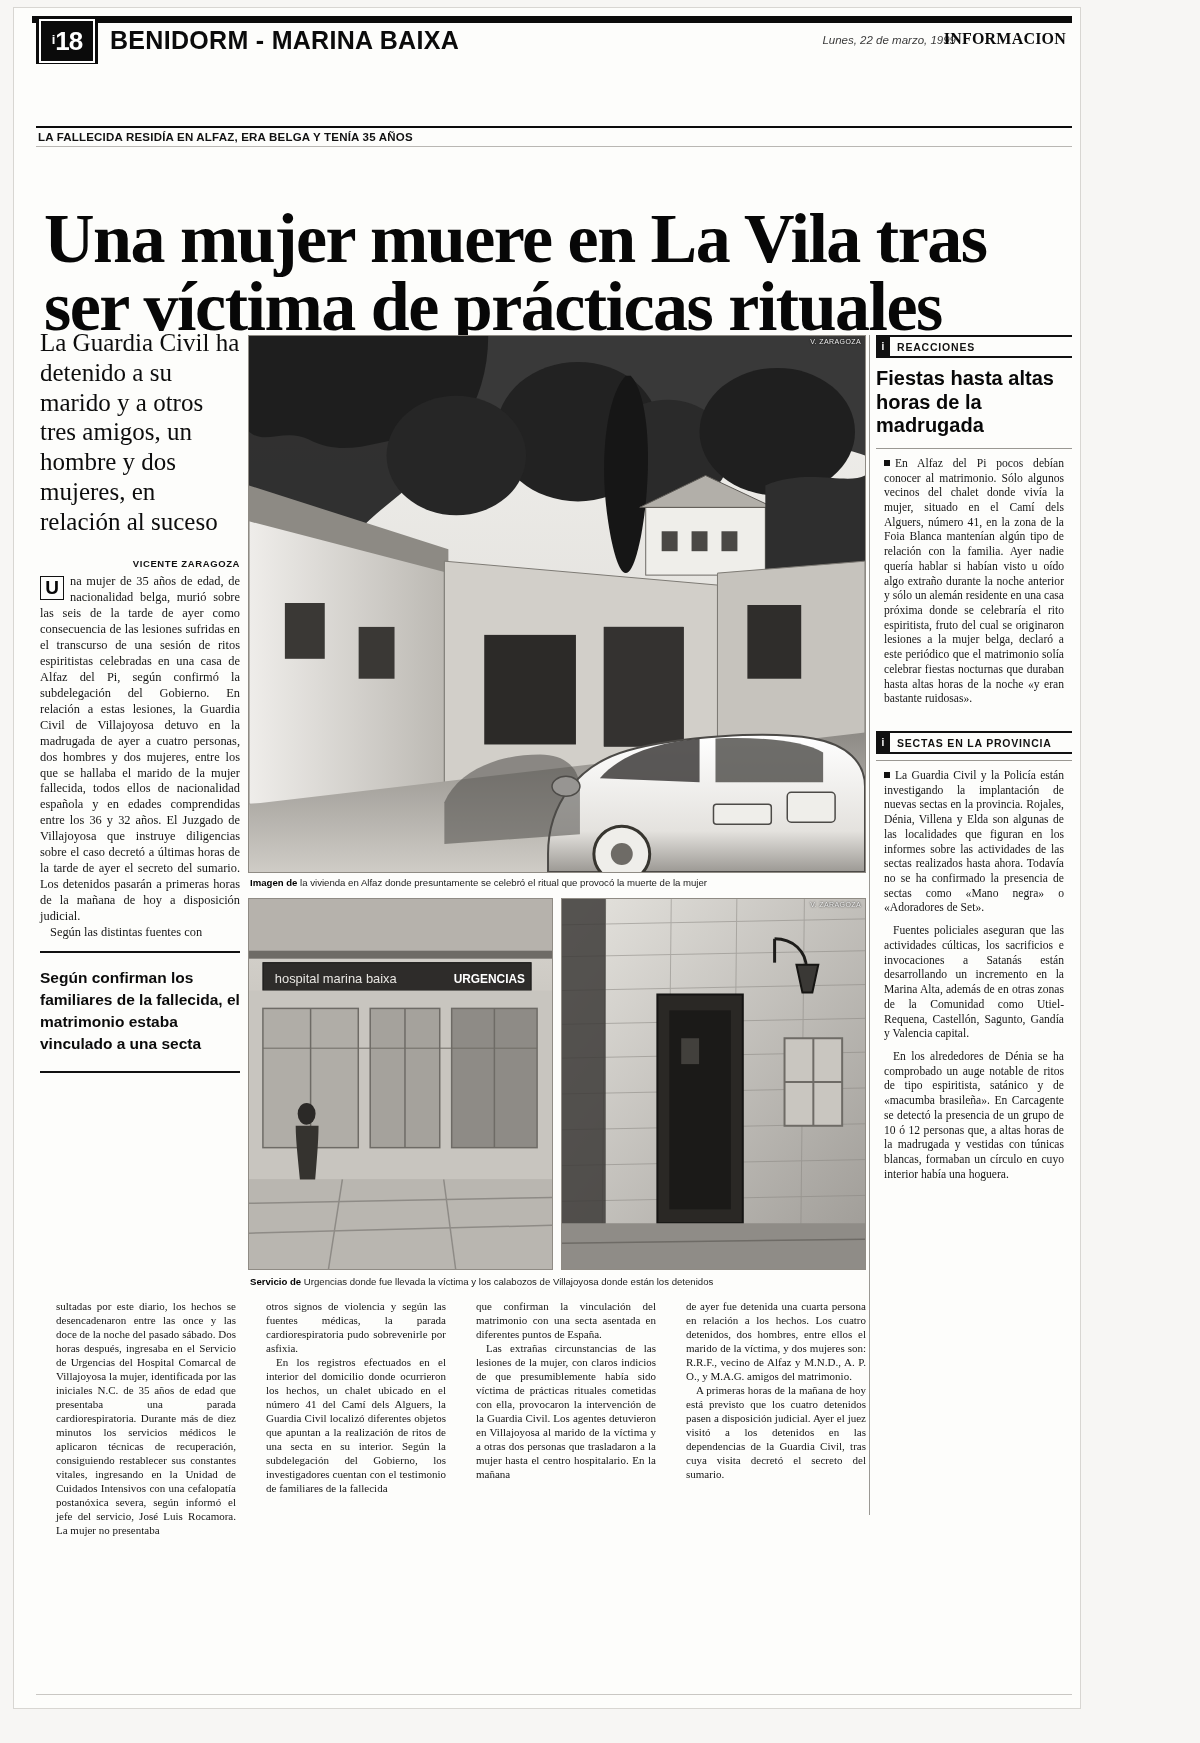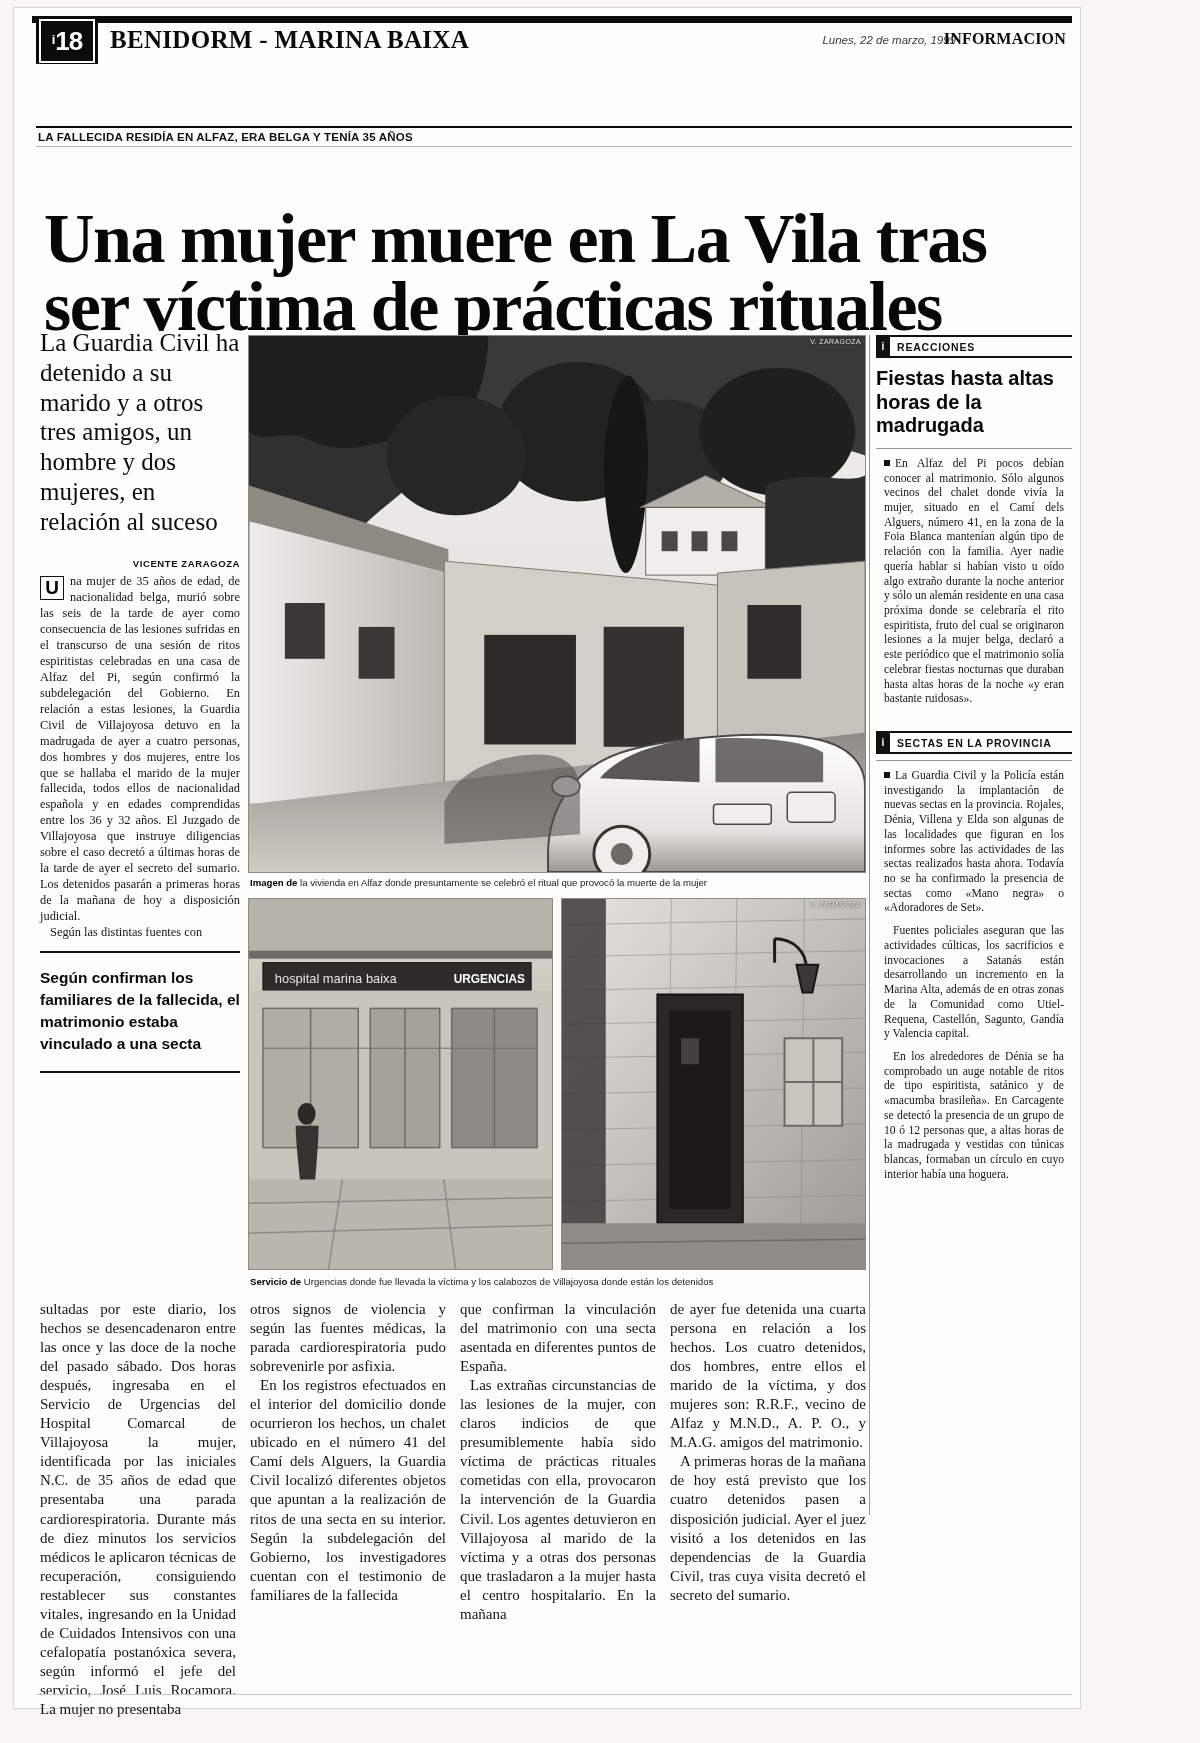--- a/index.html
+++ b/index.html
@@ -43,21 +43,21 @@
     display:flex;align-items:center;justify-content:center;
     font-family:"Liberation Sans", sans-serif;
     font-weight:bold;
     letter-spacing:-1px;
     background:#0b0b0b;
   }
   .folio-i{font-size:13px;line-height:1;margin-right:1px;position:relative;top:-2px;}
   .folio-num{font-size:26px;line-height:1;}
   .mh-section{
     position:absolute;left:78px;top:10px;
-    font-family:Liberation Serif, serif;
+    font-family:Liberation Sans, sans-serif;
     font-weight:bold;font-size:25px;letter-spacing:0.3px;
     color:#0b0b0b;
   }
   .mh-date{
     position:absolute;right:116px;top:18px;
     font-family:"Liberation Sans", sans-serif;
     font-size:11.5px;color:#3b3b3b;
     font-style:italic;
     margin-left:37px;
   }
@@ -204,21 +204,21 @@
   .side-gap{height:16px;}
 
   
   .bottom{
     position:absolute;left:26px;top:1292px;width:826px;
   }
   .bcols{
     display:flex;gap:14px;
   }
   .bcol{width:196px;}
-  .bcol .bodytext{font-size:15px;line-height:1.27;}
+  .bcol .bodytext{font-size:11px;line-height:1.27;margin-left:16px;}
 
   .footer-rule{
     position:absolute;left:22px;top:1686px;width:1036px;height:1px;background:#c9c7c3;
   }
 </style>
 </head>
 <body>
 
 <div class="page">
  <div class="sheet">

